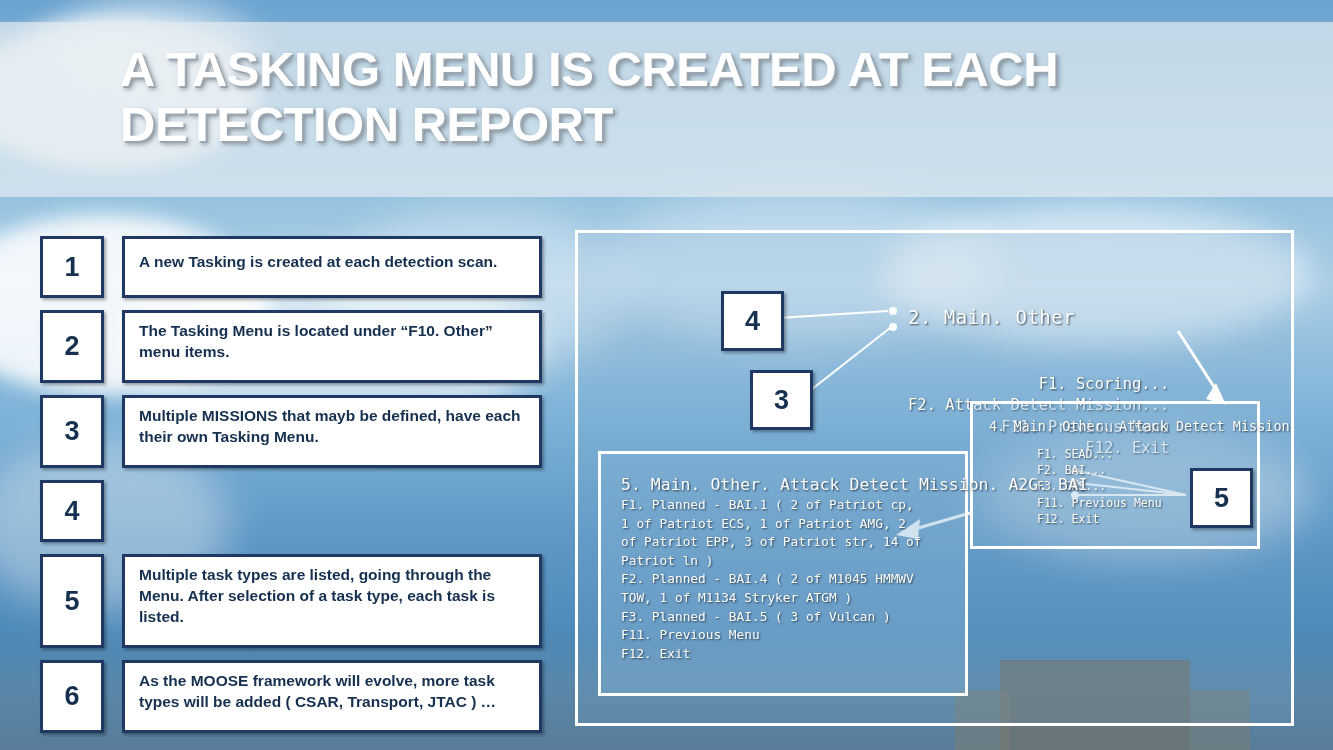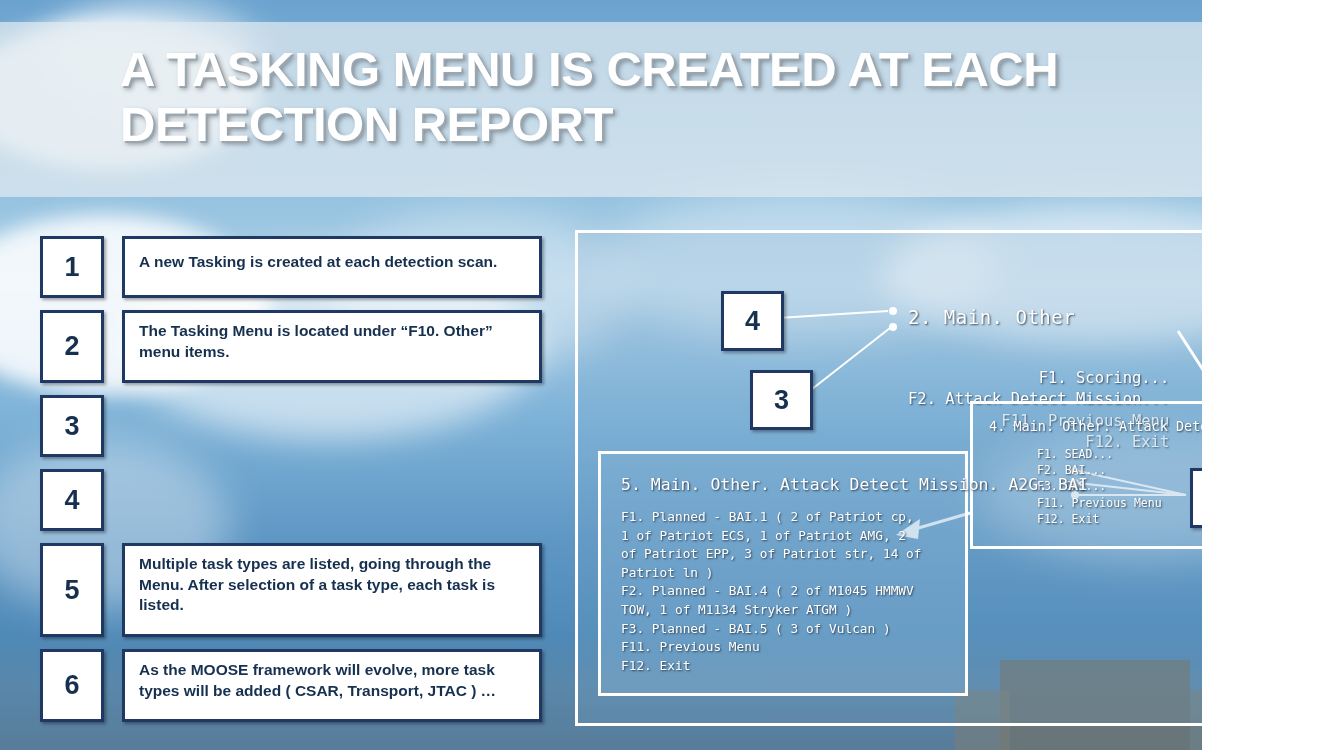--- a/index.html
+++ b/index.html
@@ -8,21 +8,21 @@
     background: #ffffff;
   }
   body {
     width: 1333px;
     height: 750px;
     font-family: "Liberation Sans", sans-serif;
     overflow: hidden;
   }
   .slide {
     position: relative;
-    width: 1202px;
+    width: 1333px;
     height: 750px;
     overflow: hidden;
     background: linear-gradient(180deg, #6ba3cf 0%, #89bcdc 18%, #a9cde6 38%, #7fb3d8 55%, #5e97c4 72%, #4a86b5 88%, #3e7aa8 100%);
   }
   
   .cloud {
     position: absolute;
     border-radius: 50%;
     background: rgba(255,255,255,0.85);
     filter: blur(10px);
@@ -126,21 +126,21 @@
 
   
   .menu-top {
     position: absolute;
     left: 330px;
     top: 35px;
   }
   .menu-top .hdr {
     font-size: 19px;
     letter-spacing: 0.5px;
-    margin-bottom: 2px;
+    margin-bottom: 8px;
   }
   .menu-top .lines {
     font-size: 15.5px;
     line-height: 1.38;
     text-align: right;
   }
 
   
   .callout {
     position: absolute;
@@ -180,21 +180,21 @@
   #submenu-bai {
     left: 20px;
     top: 218px;
     width: 370px;
     height: 245px;
     padding: 20px 12px 10px 20px;
     box-sizing: border-box;
     background: rgba(135,180,213,0.38);
   }
   #submenu-bai .hdr { font-size: 16.5px; line-height: 1.35; text-align: right; }
-  #submenu-bai .lines { font-size: 12.8px; line-height: 1.45; margin-top: 12px; }
+  #submenu-bai .lines { font-size: 12.8px; line-height: 1.45; }
 
   
   .connectors {
     position: absolute;
     left: 0; top: 0;
     width: 713px;
     height: 490px;
     pointer-events: none;
   }
 </style>
@@ -228,20 +228,21 @@
       <div class="txt-box">A new Tasking is created at each detection scan.</div>
     </div>
 
     <div class="row">
       <div class="num-box">2</div>
       <div class="txt-box">The Tasking Menu is located under “F10. Other” menu items.</div>
     </div>
 
     <div class="row">
       <div class="num-box">3</div>
+      <div class="txt-box">Multiple MISSIONS that mayb be defined, have each their own Tasking Menu.</div>
     </div>
 
     <div class="row">
       <div class="num-box">4</div>
     </div>
 
     <div class="row">
       <div class="num-box">5</div>
       <div class="txt-box">Multiple task types are listed, going through the Menu. After selection of a task type, each task is listed.</div>
     </div>

